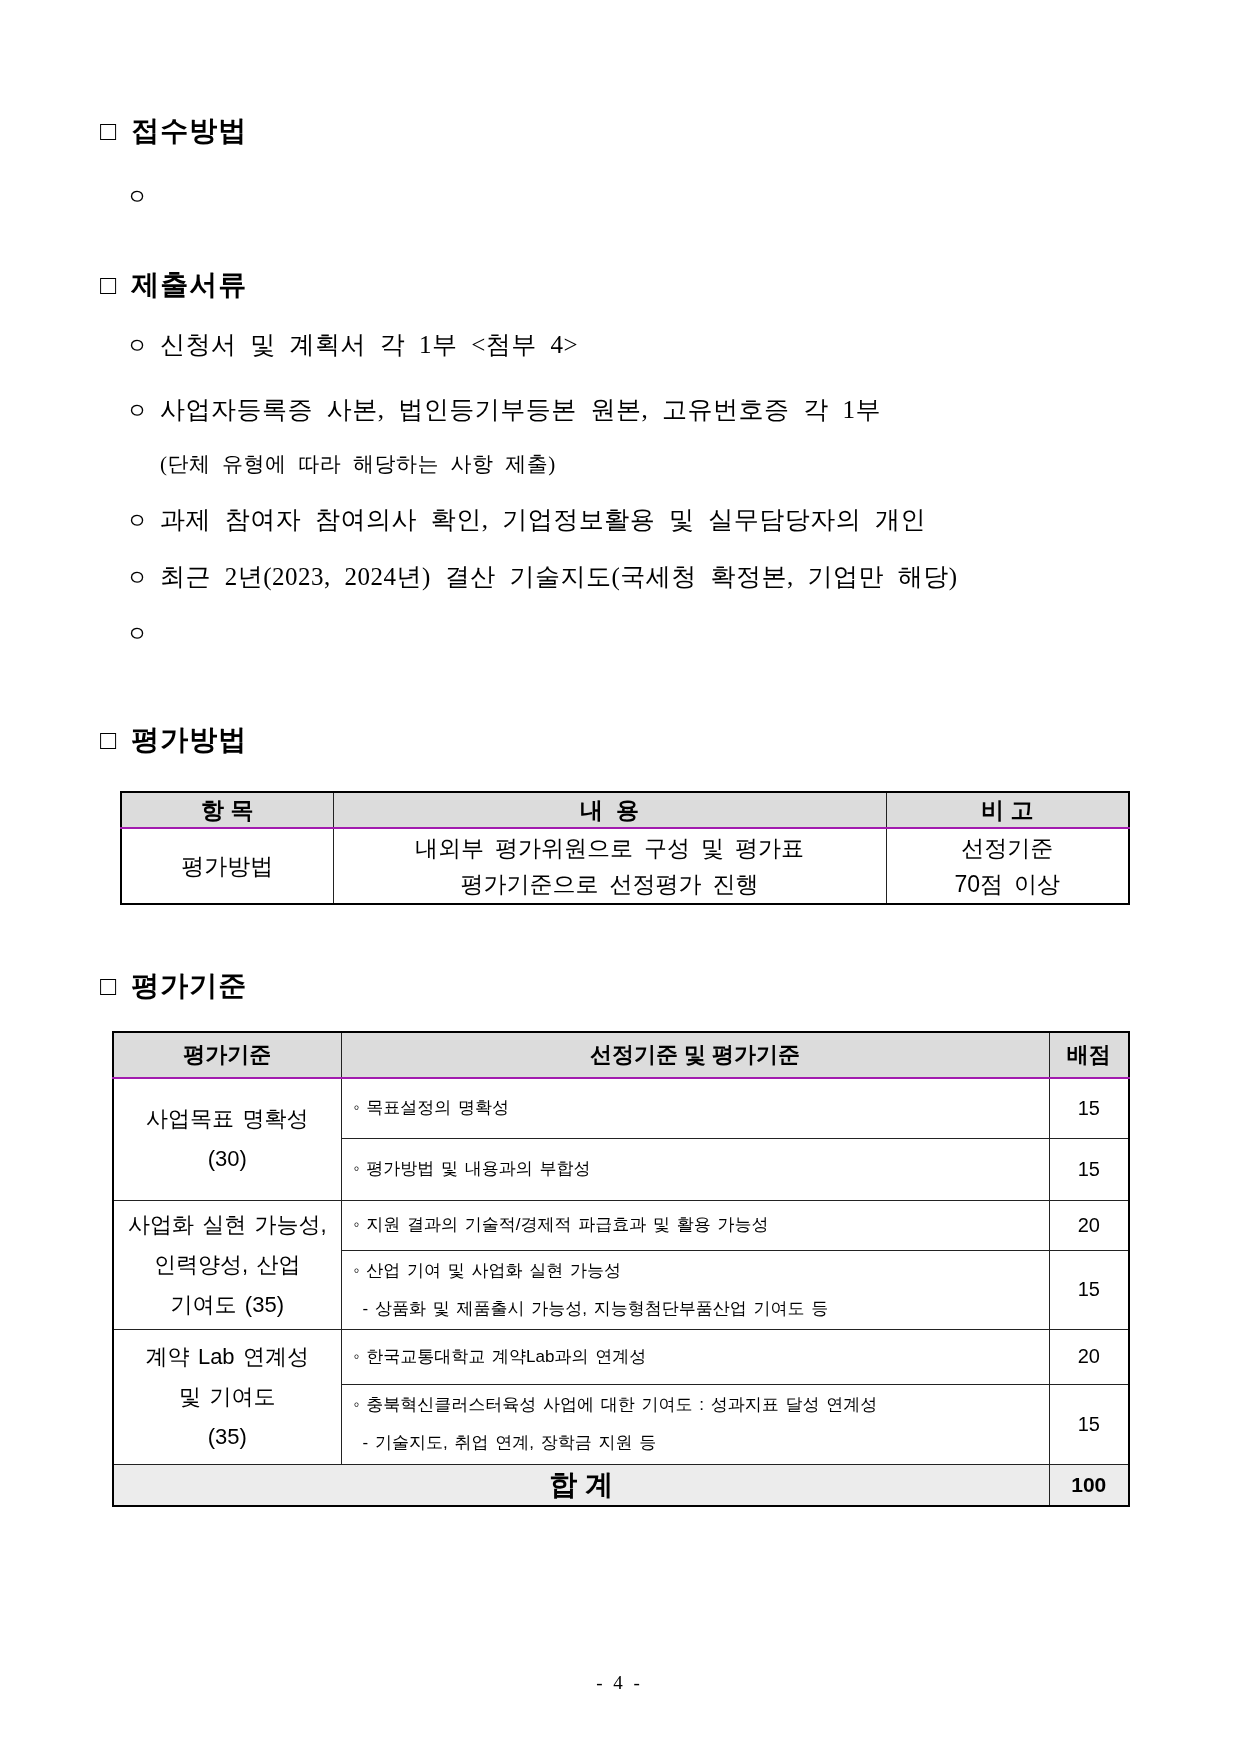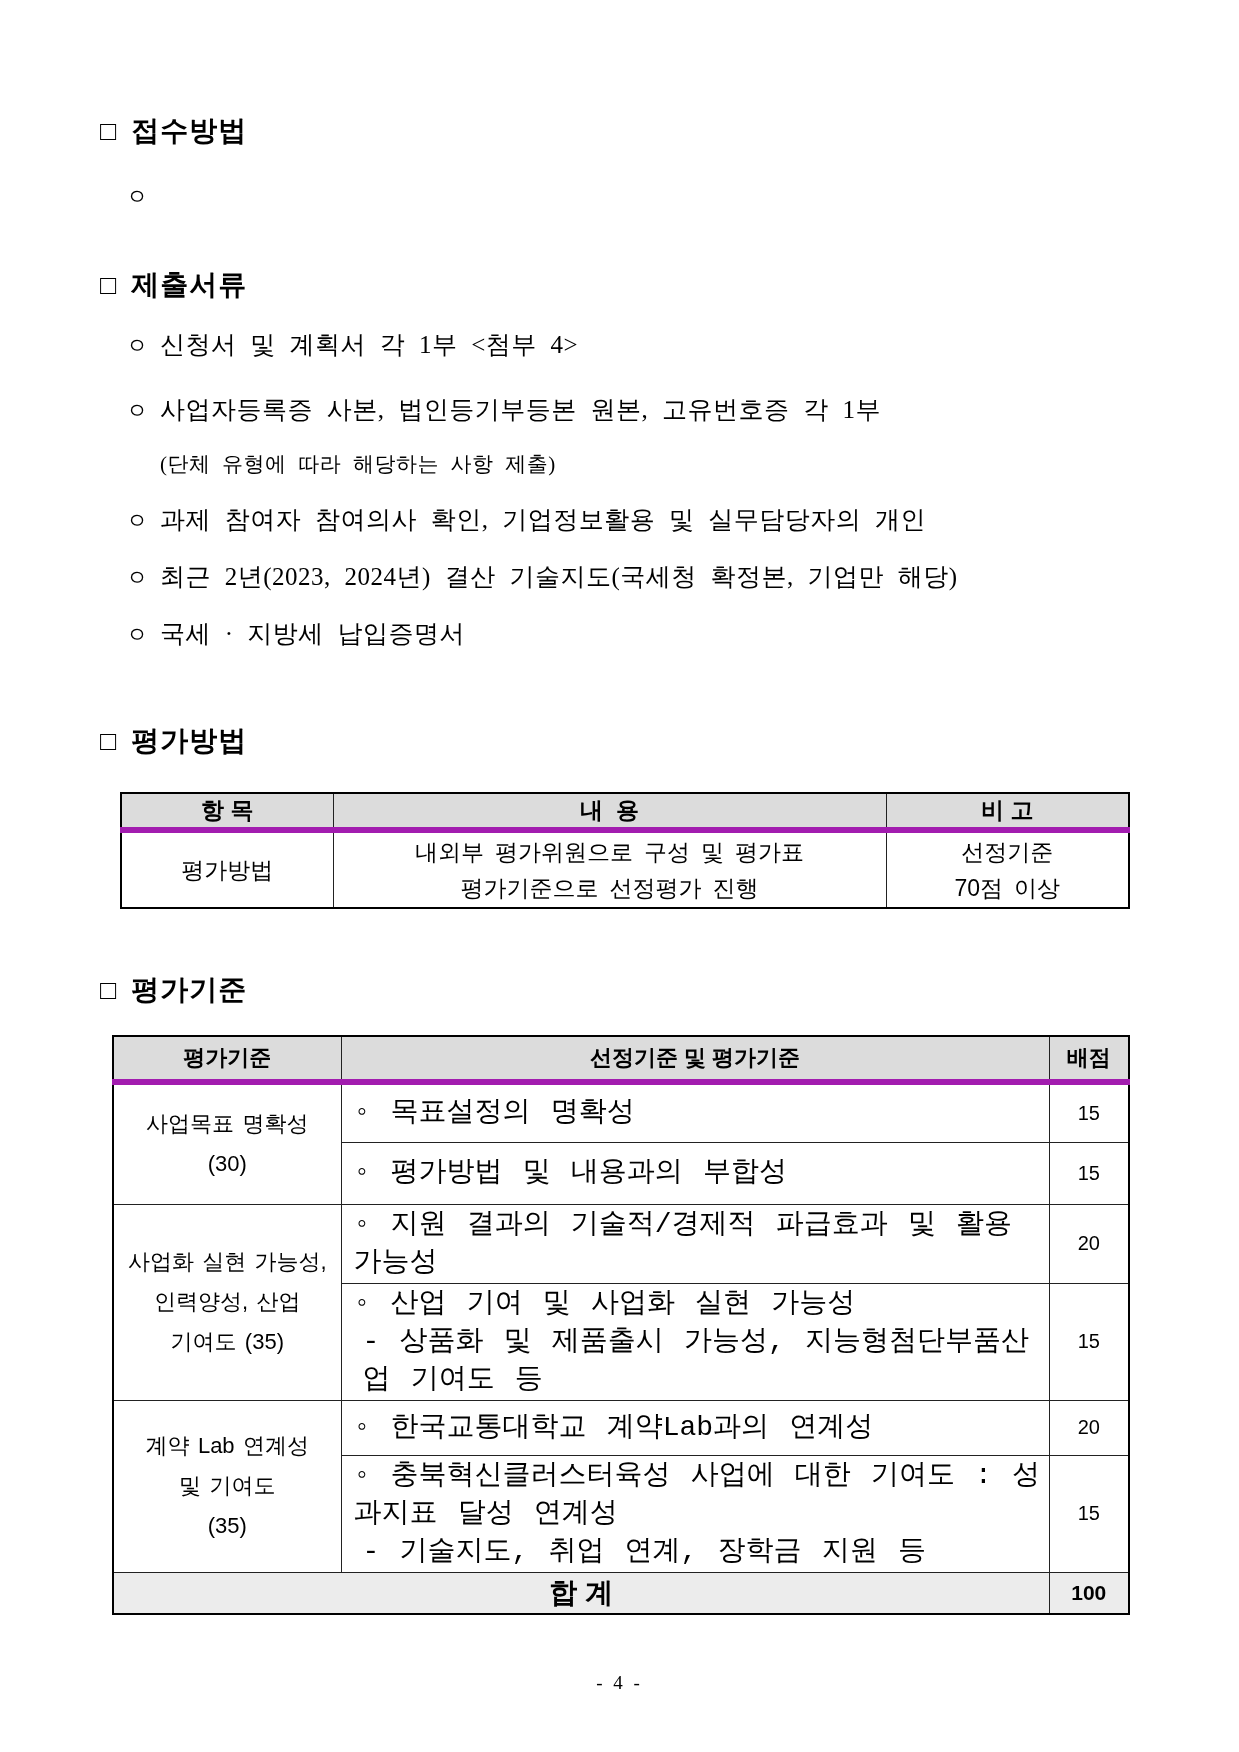--- a/index.html
+++ b/index.html
@@ -48,39 +48,39 @@
   }
 
   
   table { border-collapse: collapse; table-layout: fixed; }
   .tbl { border: 2px solid #000; }
   .tbl th, .tbl td { border: 1px solid #222; }
   .tbl th {
     background: #dcdcdc; font-weight: 700; text-align: center;
     white-space: pre; font-family: "Liberation Sans", sans-serif;
   }
-  .tbl tr.head-row th { border-bottom: 6px solid #a21caf; }
+  .tbl tr.head-row th { border-bottom: 2px solid #a21caf; }
 
   .t1 { margin-left: 20px; width: 1008px; }
   .t1 th { font-size: 23px; height: 36px; }
   .t1 td {
     font-size: 23px; text-align: center; vertical-align: middle;
     height: 74px; word-spacing: 0.2em;
     font-family: "Liberation Sans", sans-serif;
   }
   .t1 td .ln { line-height: 36px; }
 
   .t2 { margin-left: 12px; width: 1016px; font-family: "Liberation Sans", sans-serif; }
   .t2 th { font-size: 22px; height: 46px; }
   .t2 td { vertical-align: middle; }
   .t2 .crit {
     text-align: center; font-size: 22px; word-spacing: 0.1em;
   }
   .t2 .crit .ln { line-height: 40px; }
-  .t2 .desc { font-size: 28px; padding-left: 12px; word-spacing: 0.12em; font-family: Liberation Mono, monospace; }
+  .t2 .desc { font-size: 17px; padding-left: 12px; word-spacing: 0.12em; }
   .t2 .desc .ln { line-height: 38px; }
   .t2 .desc .sub { padding-left: 9px; }
   .t2 .score { text-align: center; font-size: 20px; }
   .t2 .r-h60 td { height: 60px; }
   .t2 .r-h62 td { height: 62px; }
   .t2 .r-h50 td { height: 50px; }
   .t2 .r-h77 td { height: 77px; }
   .t2 .r-h55 td { height: 55px; }
   .t2 .r-h80 td { height: 80px; }
   .t2 tr.total-row td {
@@ -142,21 +142,20 @@
   <div class="item tight">
     <div class="row">
       <span class="b">ㅇ</span>
       <span class="t">최근 2년(2023, 2024년) 결산 기술지도(국세청 확정본, 기업만 해당)</span>
     </div>
   </div>
 
   <div class="item">
     <div class="row">
       <span class="b">ㅇ</span>
-      <span class="t">국세 · 지방세 납입증명서</span>
     </div>
   </div>
 
   <div class="sec-head h-eval-method">
     <span class="marker">□</span>
     <span>평가방법</span>
   </div>
 
   <table class="tbl t1">
     <colgroup>

